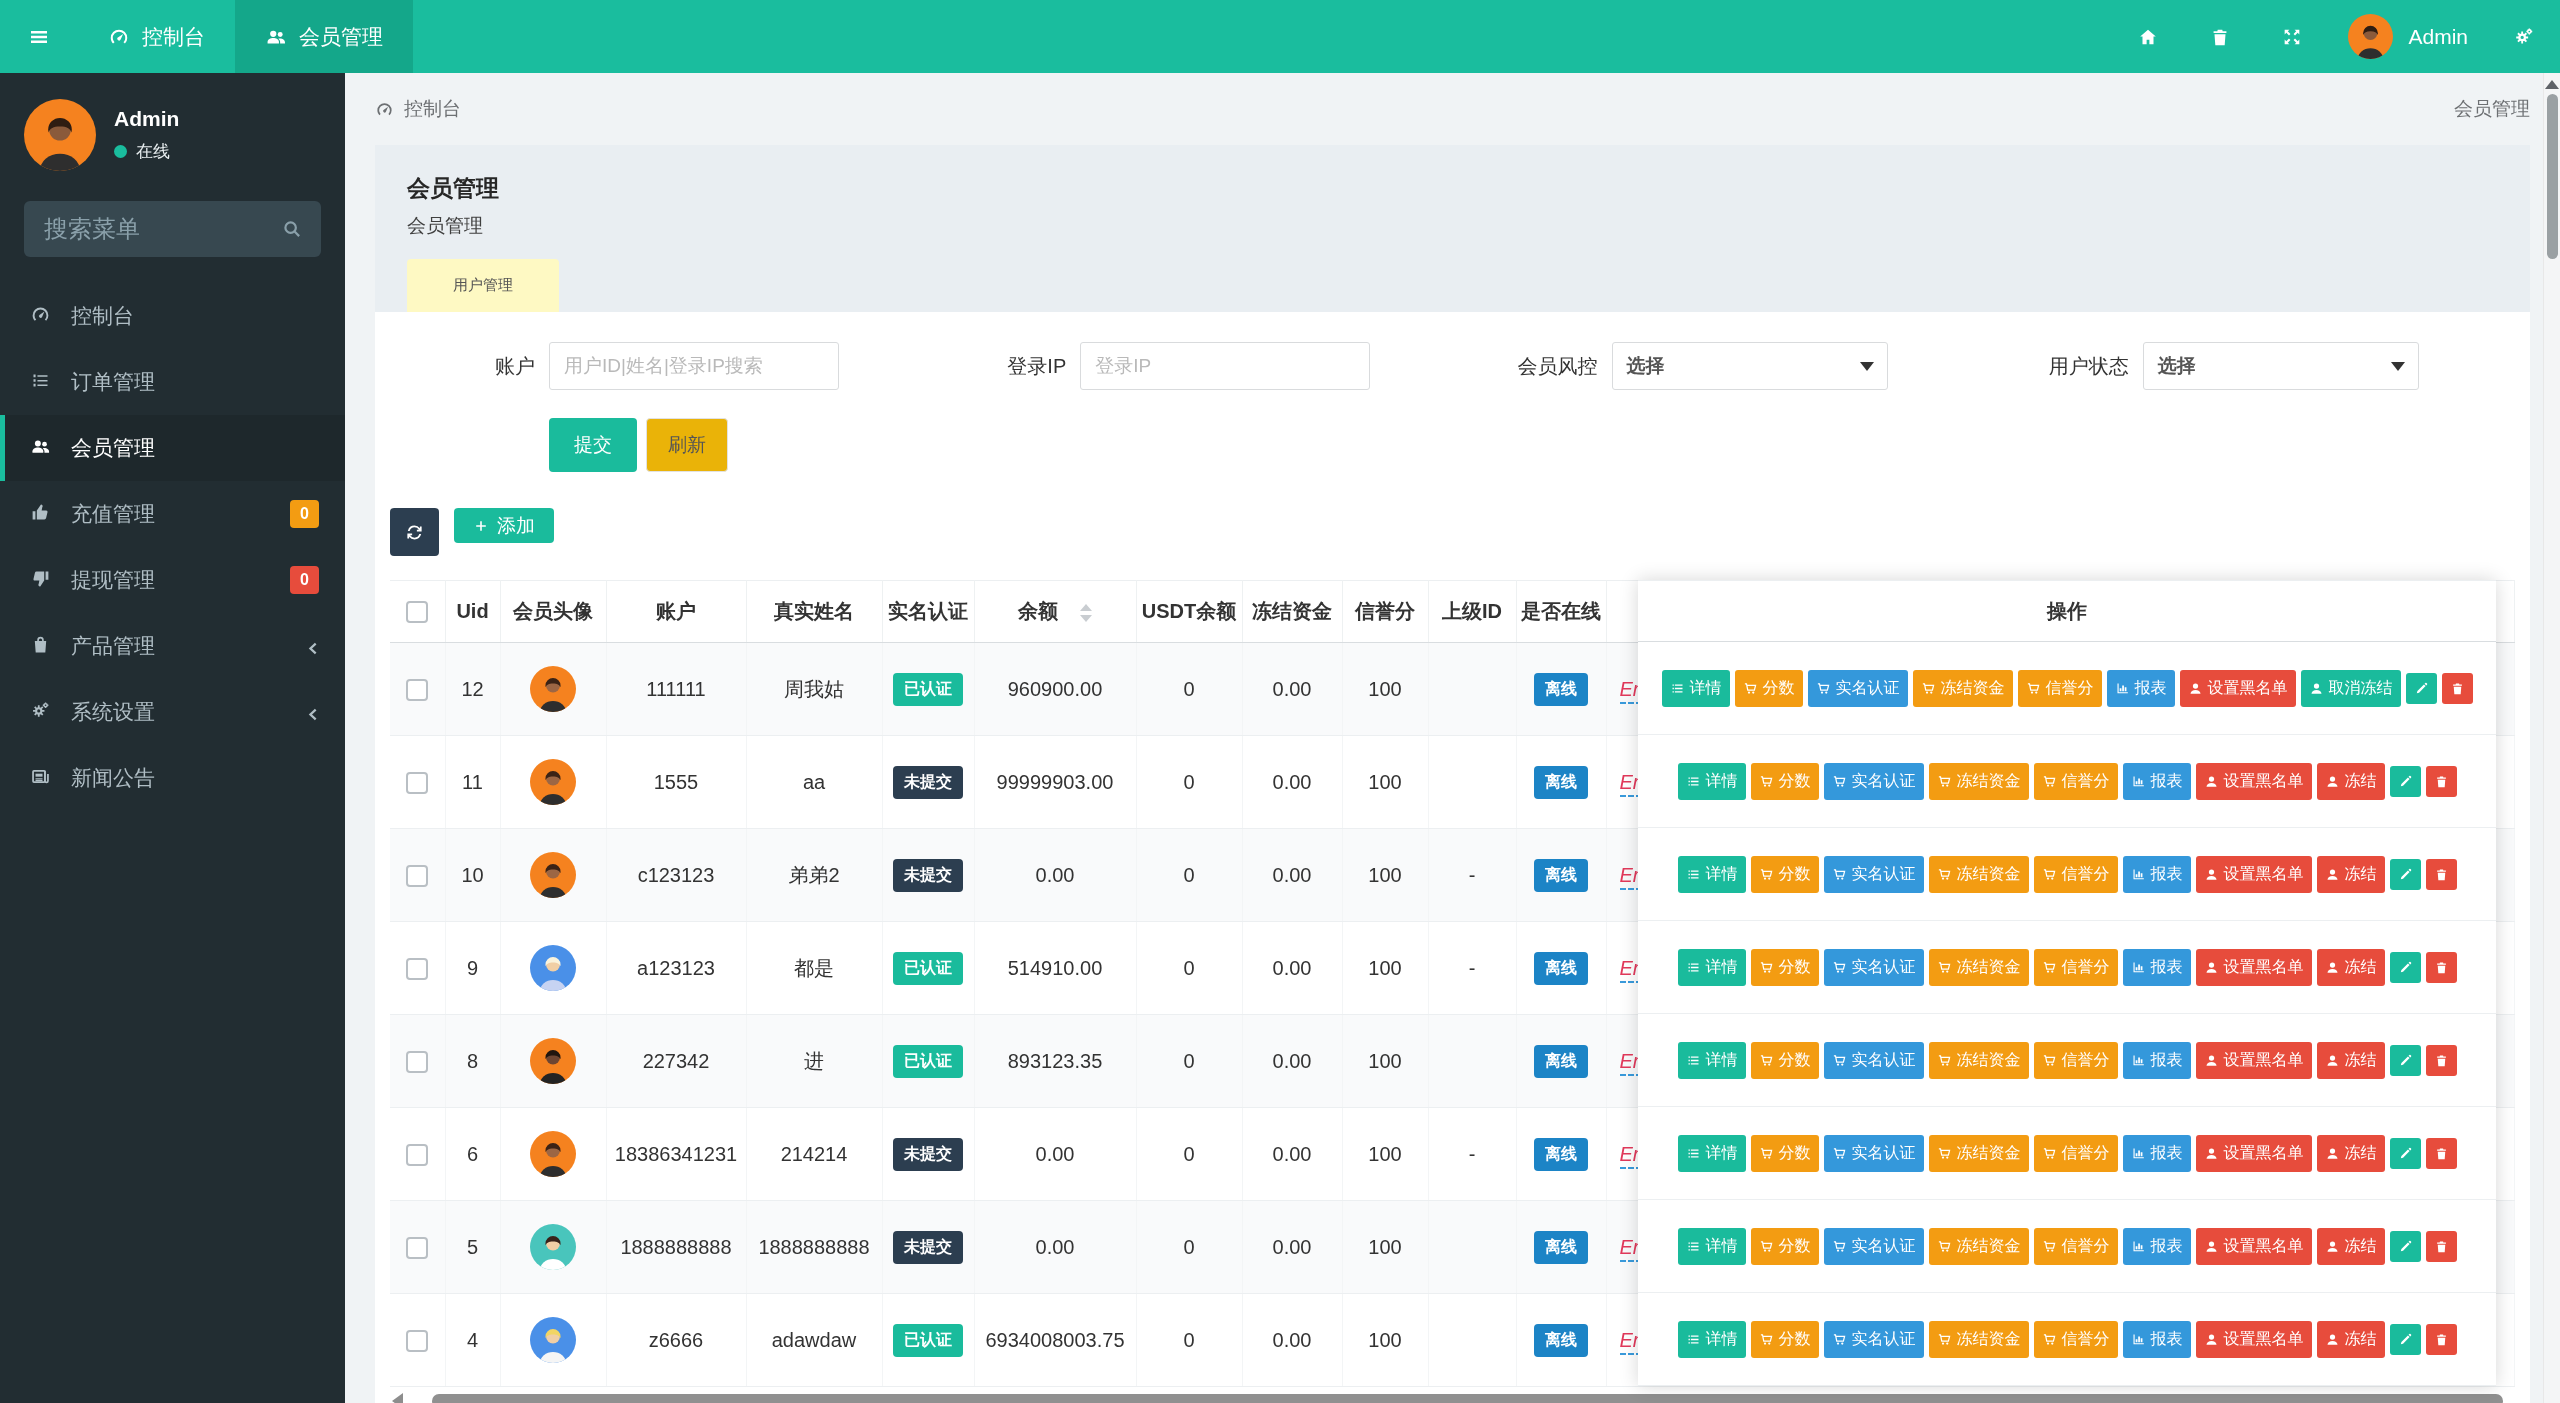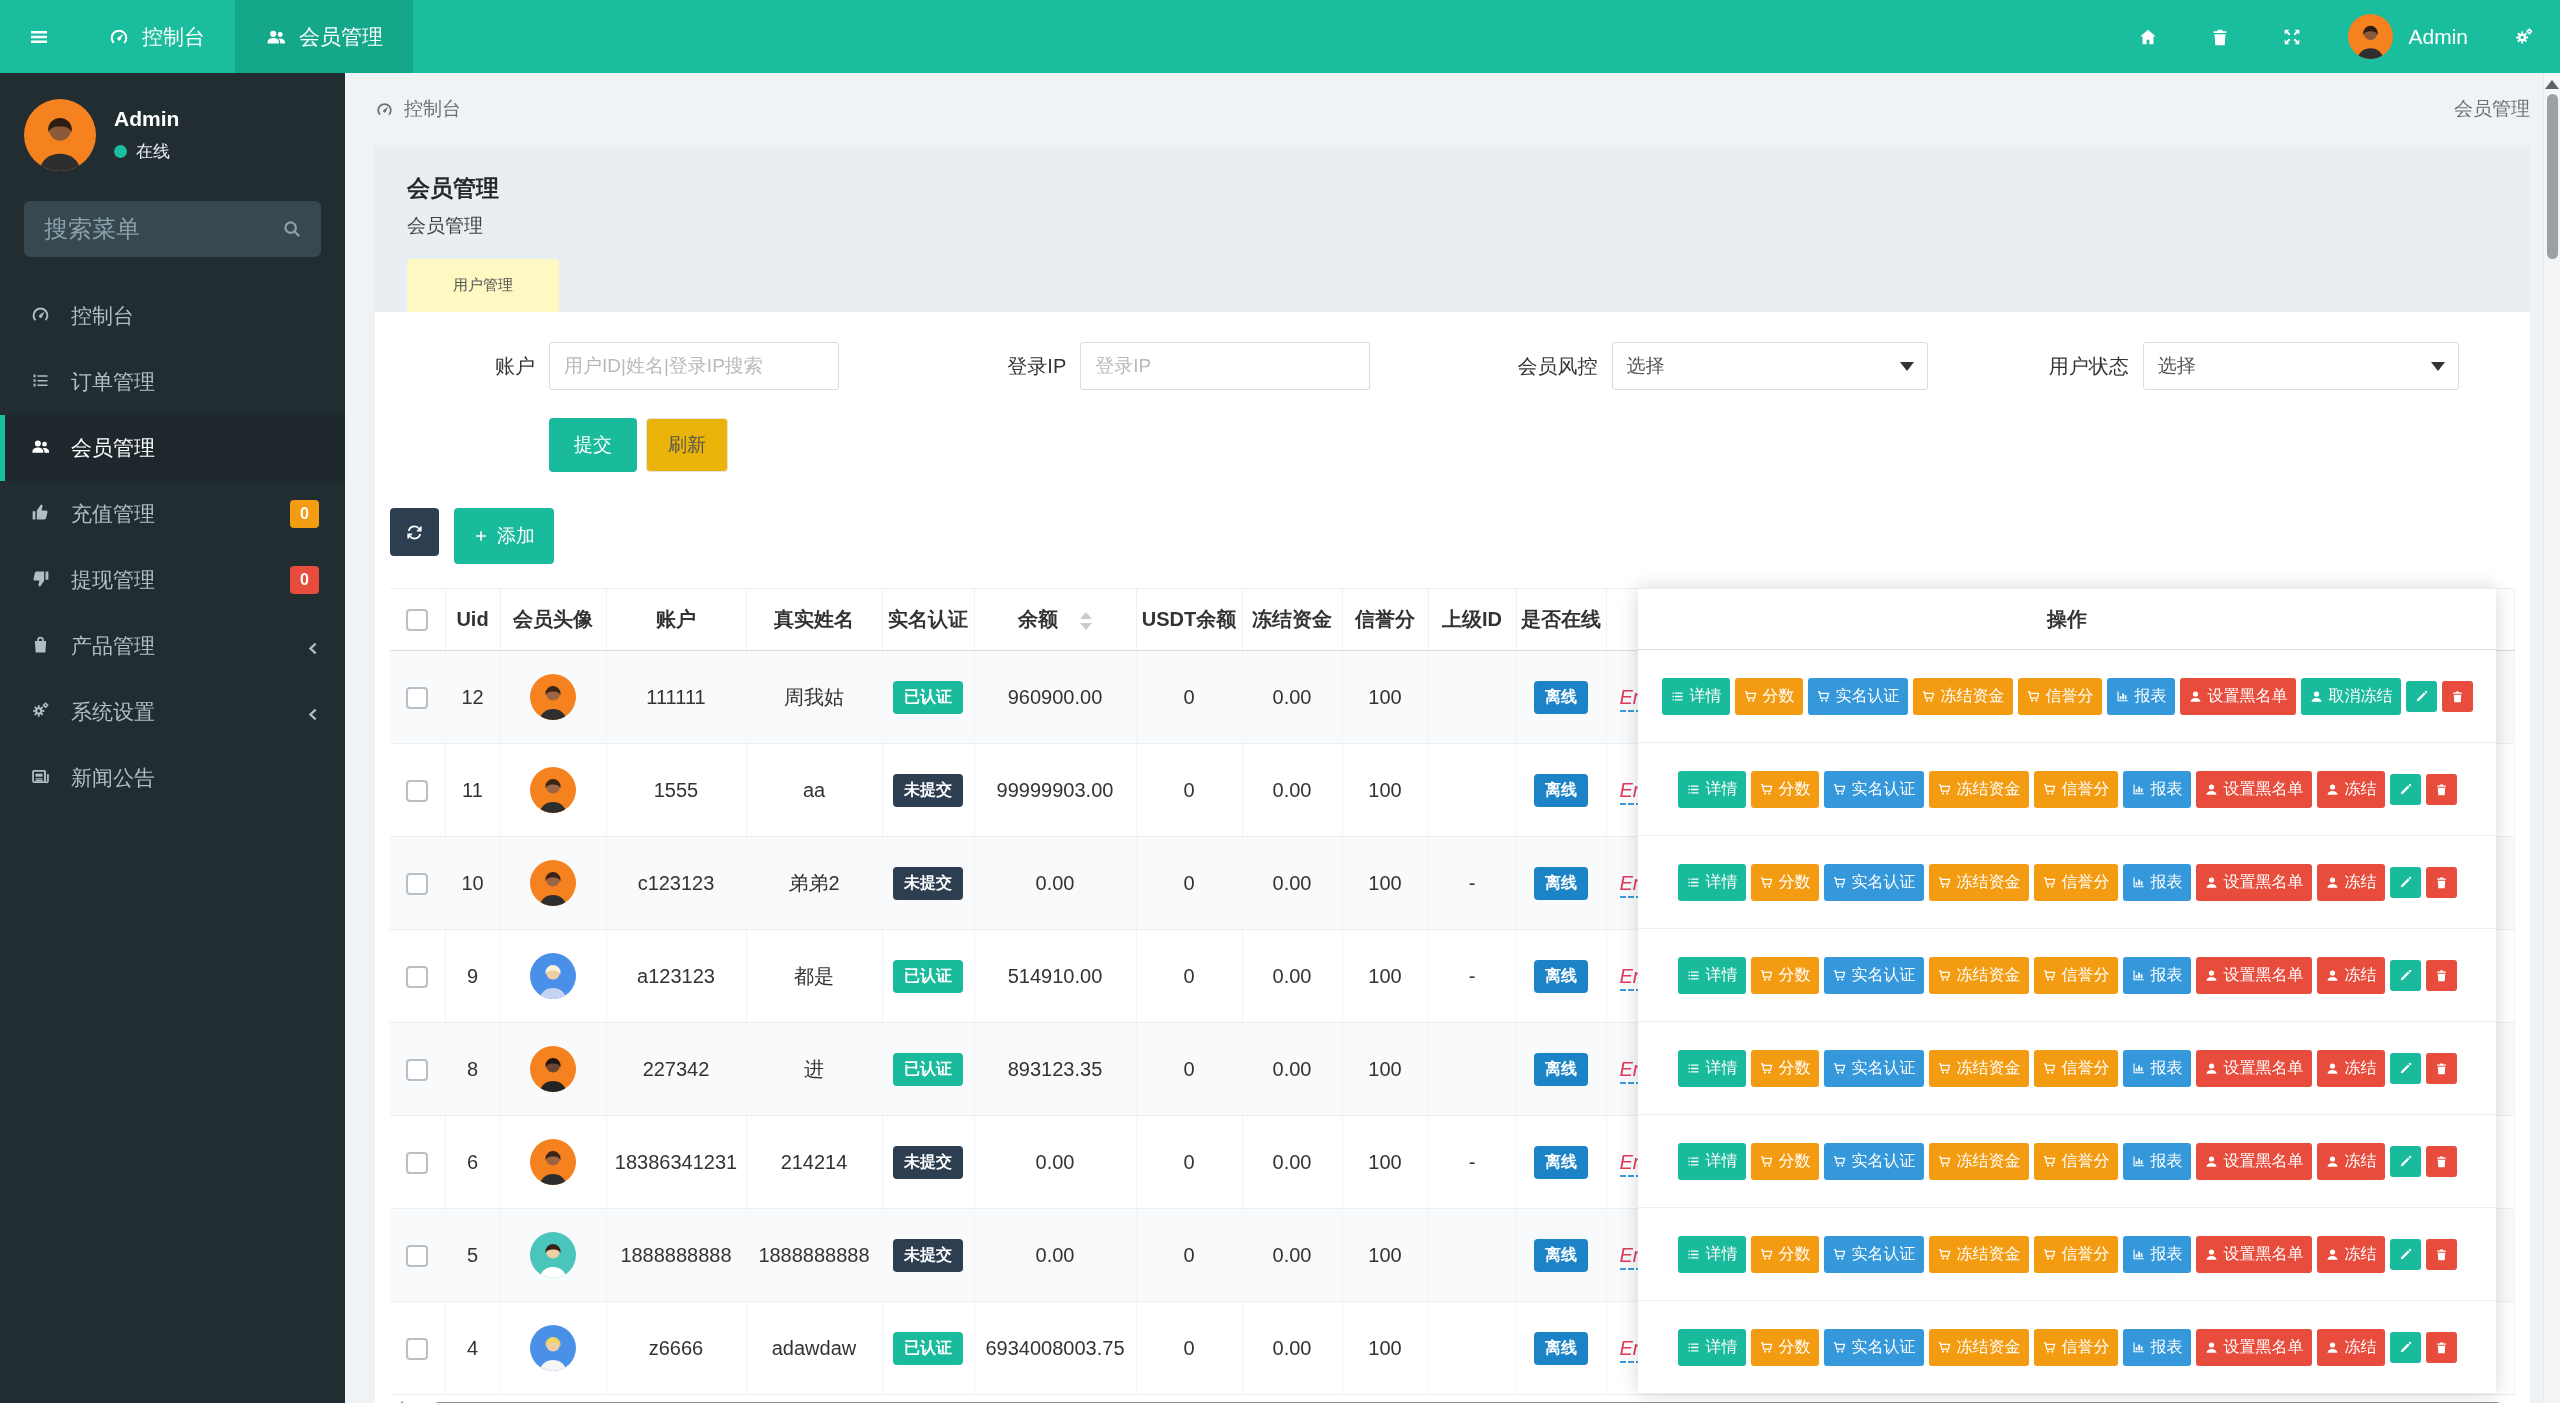--- a/index.html
+++ b/index.html
@@ -55,32 +55,32 @@
   .panel-sub { font-size:19px; color:#404040; margin-top:9px; }
   .tabs { background:#e9eef2; padding:20px 0 0 32px; display:flex; }
   .tab { background:#fef9c3; padding:17px 46px; font-size:15px; color:#555; border-radius:4px 4px 0 0; cursor:pointer; }
   .panel-body { background:#fff; padding:30px 15px 13px; }
 
   .filter-grid { display:grid; grid-template-columns:repeat(4,1fr); }
   .fg { display:flex; align-items:center; gap:14px; }
   .fg label { min-width:145px; text-align:right; font-size:20px; color:#333; }
   .control { width:290px; height:48px; border:1px solid #d9dbdd; border-radius:3px; font-size:19px; color:#555; padding:0 14px; background:#fff; outline:none; }
   input.control::placeholder { color:#b9b9b9; }
-  .select-wrap { position:relative; width:316px; cursor:pointer; }
+  .select-wrap { position:relative; width:276px; cursor:pointer;font-weight:bold; }
   .select-wrap .control { width:100%; display:flex; align-items:center; }
   .caret { position:absolute; right:14px; top:20px; width:0; height:0; border-left:7px solid transparent; border-right:7px solid transparent; border-top:9px solid #333; pointer-events:none; }
   .filter-actions { margin:28px 0 0 159px; display:flex; gap:9px; }
   .btn { border:none; border-radius:4px; font-size:19px; cursor:pointer; font-family:inherit; }
   .btn-submit { background:#1abb9c; color:#fff; padding:13px 25px; }
   .btn-refresh { background:#eab308; color:#555; border:1px solid #e2e2e2; padding:13px 21px; }
 
   .toolbar { margin-top:36px; display:flex; gap:15px; }
   .btn-dark { width:49px; height:48px; background:#2c3e50; color:#fff; display:flex; align-items:center; justify-content:center; border-radius:4px; border:none; cursor:pointer; }
   .btn-dark .ic { width:19px; height:19px; }
-  .btn-add { background:#1abb9c; color:#fff; height:56px; padding:0 19px; display:inline-flex; align-items:center; gap:8px; font-size:19px; border-radius:4px; border:none; cursor:pointer; }
+  .btn-add { background:#1abb9c; color:#fff; height:35px; padding:0 19px; display:inline-flex; align-items:center; gap:8px; font-size:19px; border-radius:4px; border:none; cursor:pointer; }
   .btn-add .ic { width:16px; height:16px; }
 
   
   .table-wrap { margin-top:24px; position:relative; }
   table { width:100%; border-collapse:collapse; table-layout:fixed; }
   thead th { height:62px; font-size:20px; color:#333; font-weight:bold; border-top:1px solid #eceff1; border-bottom:1px solid #d9dde0; border-right:1px solid #eef1f2; background:#fff; overflow:hidden; white-space:nowrap; }
   tbody td { height:93px; text-align:center; font-size:20px; color:#333; border-bottom:1px solid #eceff1; border-right:1px solid #f3f5f6; padding:0; overflow:hidden; white-space:nowrap; }
   tbody tr:nth-child(odd) { background:#f9fafb; }
   input[type=checkbox] { appearance:none; -webkit-appearance:none; width:22px; height:22px; border:2px solid #b9bfc4; border-radius:4px; background:#fff; cursor:pointer; margin:0; vertical-align:middle; }
   .badge-cell { display:inline-block; color:#fff; font-size:16px; font-weight:bold; padding:6px 11px; border-radius:4px; }

